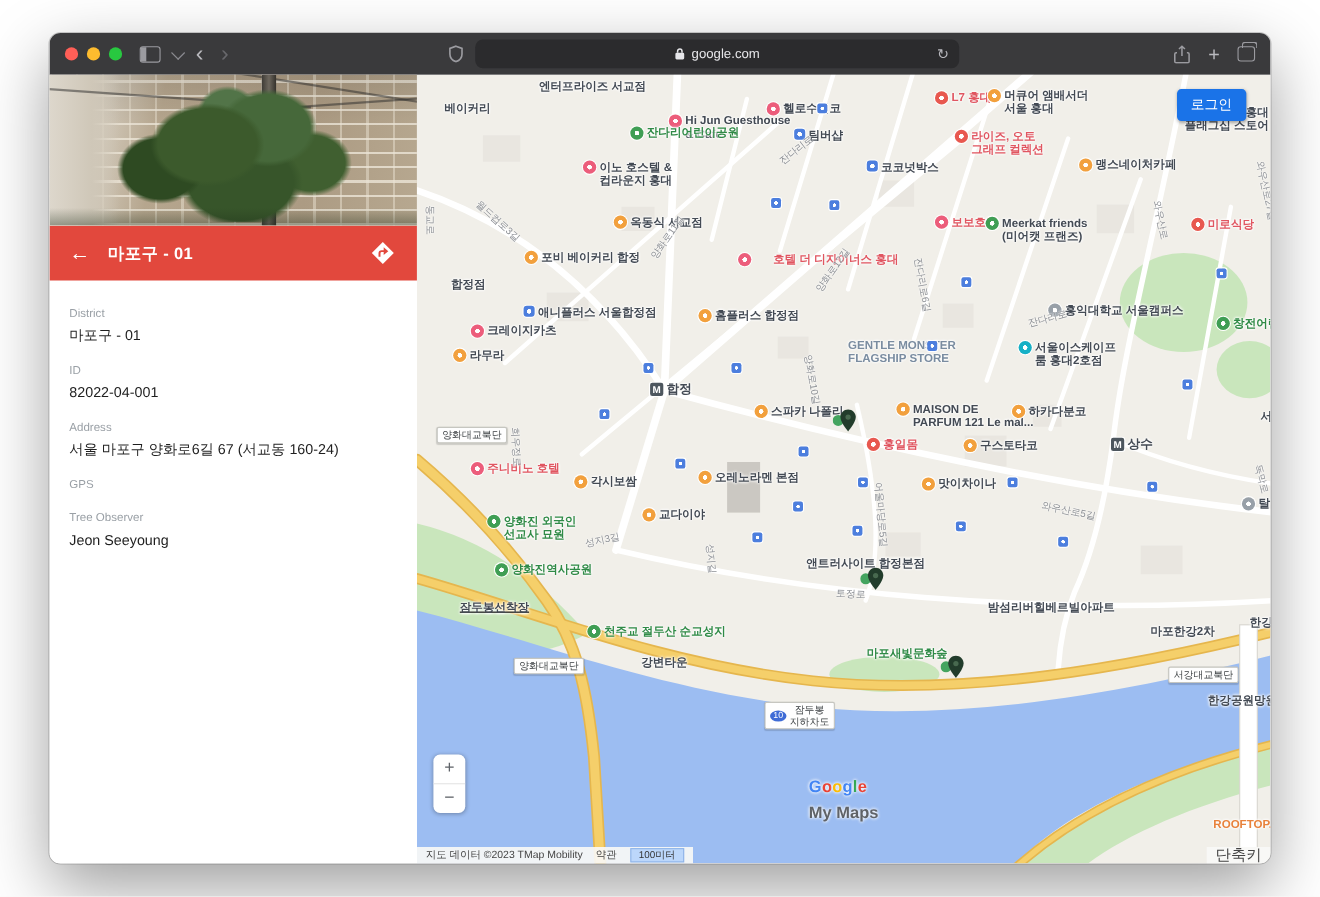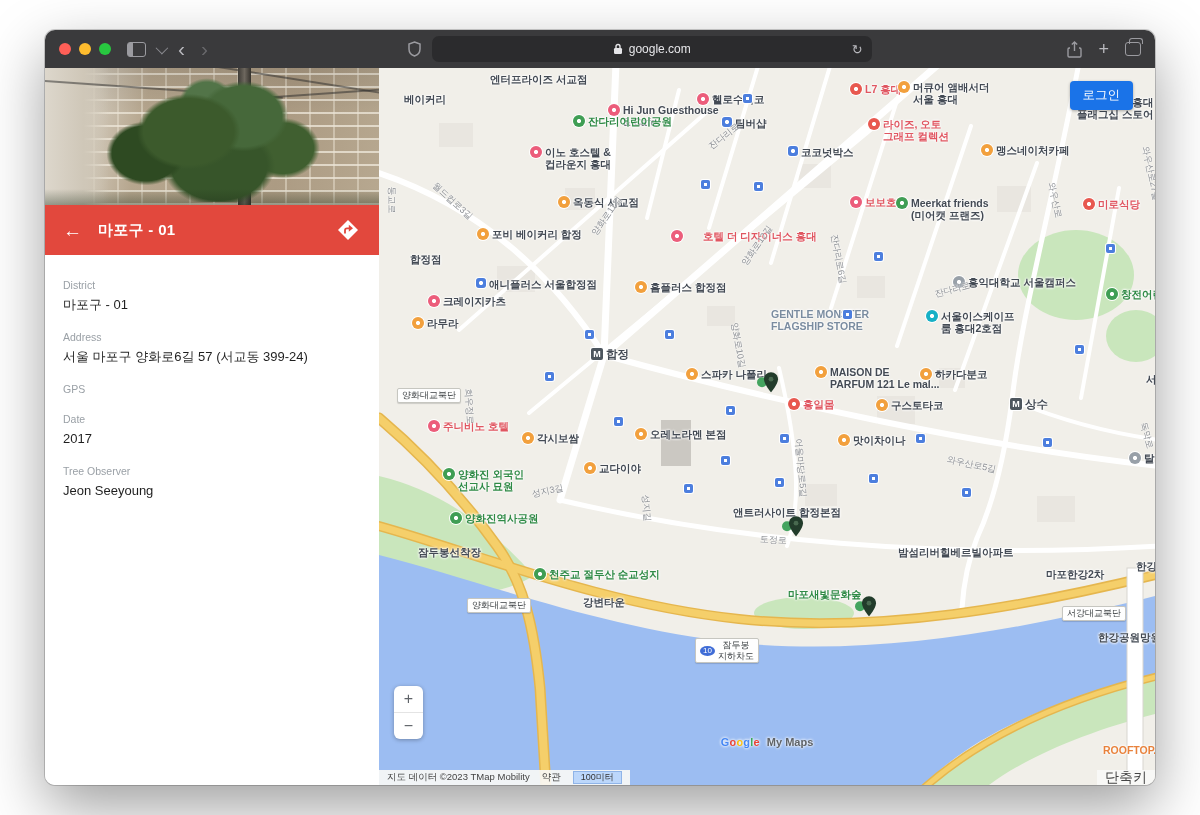--- a/index.html
+++ b/index.html
@@ -76,21 +76,21 @@
   .poi.bold .lbl{font-weight:bold;font-size:11.5px;}
   .roadlbl{position:absolute;font-size:9px;color:#8d9095;white-space:nowrap;transform-origin:left center;text-shadow:0 0 2px #fff,0 0 2px #fff;}
   .sign{position:absolute;background:#fefefe;border:1px solid #c6c6c0;border-radius:2px;padding:1px 4px;font-size:9px;color:#3c4043;line-height:10.5px;box-shadow:0 1px 1px rgba(0,0,0,.15);display:flex;align-items:center;gap:3px;white-space:nowrap;text-align:center;}
   .shield{background:#3f6cd6;color:#fff;border-radius:50%;padding:1px 3px;font-size:8px;line-height:8px;flex:none;}
   .tsq{position:absolute;width:9px;height:9px;border-radius:2px;box-shadow:0 0 0 1px #fff;background:radial-gradient(circle,#fff 0 1.5px,#4c7ede 1.7px);}
   .treepin{position:absolute;width:22px;height:22px;transform:translate(-50%,-90%);}
   .login{position:absolute;top:13px;right:22px;background:var(--login-blue);color:#fff;font-size:12.5px;padding:6px 13px;border:none;border-radius:4px;box-shadow:0 1px 3px rgba(0,0,0,.3);cursor:pointer;font-family:inherit;}
   .zoom{position:absolute;left:15px;bottom:46px;width:29px;background:#fff;border-radius:6px;box-shadow:0 1px 4px rgba(0,0,0,.3);display:flex;flex-direction:column;overflow:hidden;}
   .zbtn{height:26px;display:flex;align-items:center;justify-content:center;font-size:16px;color:#5f6368;}
   .zbtn + .zbtn{border-top:1px solid #e4e4e4;}
-  .watermark{position:absolute;left:50%;bottom:37px;transform:translateX(-50%);display:flex;gap:7px;align-items:baseline;font-size:11px;}
+  .watermark{position:absolute;left:50%;bottom:37px;transform:translateX(-50%);display:flex;gap:7px;align-items:baseline;font-size:15px;flex-direction:column;}
   .glogo{font-weight:bold;letter-spacing:.2px;text-shadow:0 0 3px #fff,0 0 3px #fff;}
   .mymaps{color:#5f6368;font-weight:600;text-shadow:0 0 3px #fff,0 0 3px #fff;}
   .attr{position:absolute;left:0;bottom:0;height:15px;display:flex;align-items:center;background:rgba(248,248,246,.92);font-size:9.5px;color:#444;padding:0 8px;gap:12px;z-index:5;}
   .scalebox{background:#bcd7fb;border:1px solid #8fb4e8;padding:0 7px;height:11px;display:flex;align-items:center;font-size:9px;color:#333;}
   .shortcut{position:absolute;right:0;bottom:0;height:15px;display:flex;align-items:center;background:rgba(248,248,246,.92);font-size:14px;color:#444;padding:0 8px;z-index:5;}
 </style>
 </head>
 <body>
 
 <div class="page">
@@ -161,29 +161,29 @@
             </svg>
           </span>
         </div>
 
         <div class="fields">
           <div class="field">
             <div class="flabel">District</div>
             <div class="fvalue">마포구 - 01</div>
           </div>
           <div class="field">
+            <div class="flabel">ID</div>
+            <div class="fvalue">82022-04-001</div>
+          </div>
+          <div class="field">
             <div class="flabel">Address</div>
-            <div class="fvalue">서울 마포구 양화로6길 57 (서교동 399-24)</div>
+            <div class="fvalue">서울 마포구 양화로6길 67 (서교동 160-24)</div>
           </div>
           <div class="field">
             <div class="flabel">GPS</div>
-          </div>
-          <div class="field">
-            <div class="flabel">Date</div>
-            <div class="fvalue">2017</div>
           </div>
           <div class="field">
             <div class="flabel">Tree Observer</div>
             <div class="fvalue">Jeon Seeyoung</div>
           </div>
         </div>
       </aside>
 
       <div class="map">
         <svg class="base" width="776" height="717" viewBox="0 0 776 717">
@@ -416,21 +416,21 @@
             <div class="poi" style="left: 71px; top: 444px;">
               <span class="ic ic-green"></span>
               <span class="lbl c-green">양화진역사공원</span>
             </div>
             <div class="poi" style="left: 354px; top: 438px;">
               <span class="lbl c-dark">앤트러사이트 합정본점</span>
             </div>
             <div class="poi" style="left: 519px; top: 478px;">
               <span class="lbl c-dark">밤섬리버힐베르빌아파트</span>
             </div>
-            <div class="poi" style="left: 39px; top: 478px;">
+            <div class="poi" style="left: 39px; top: 478px; text-decoration: underline;">
               <span class="lbl c-dark">잠두봉선착장</span>
             </div>
             <div class="poi" style="left: 155px; top: 500px;">
               <span class="ic ic-green"></span>
               <span class="lbl c-green">천주교 절두산 순교성지</span>
             </div>
             <div class="poi" style="left: 204px; top: 528px;">
               <span class="lbl c-dark">강변타운</span>
             </div>
             <div class="poi" style="left: 409px; top: 520px;">

